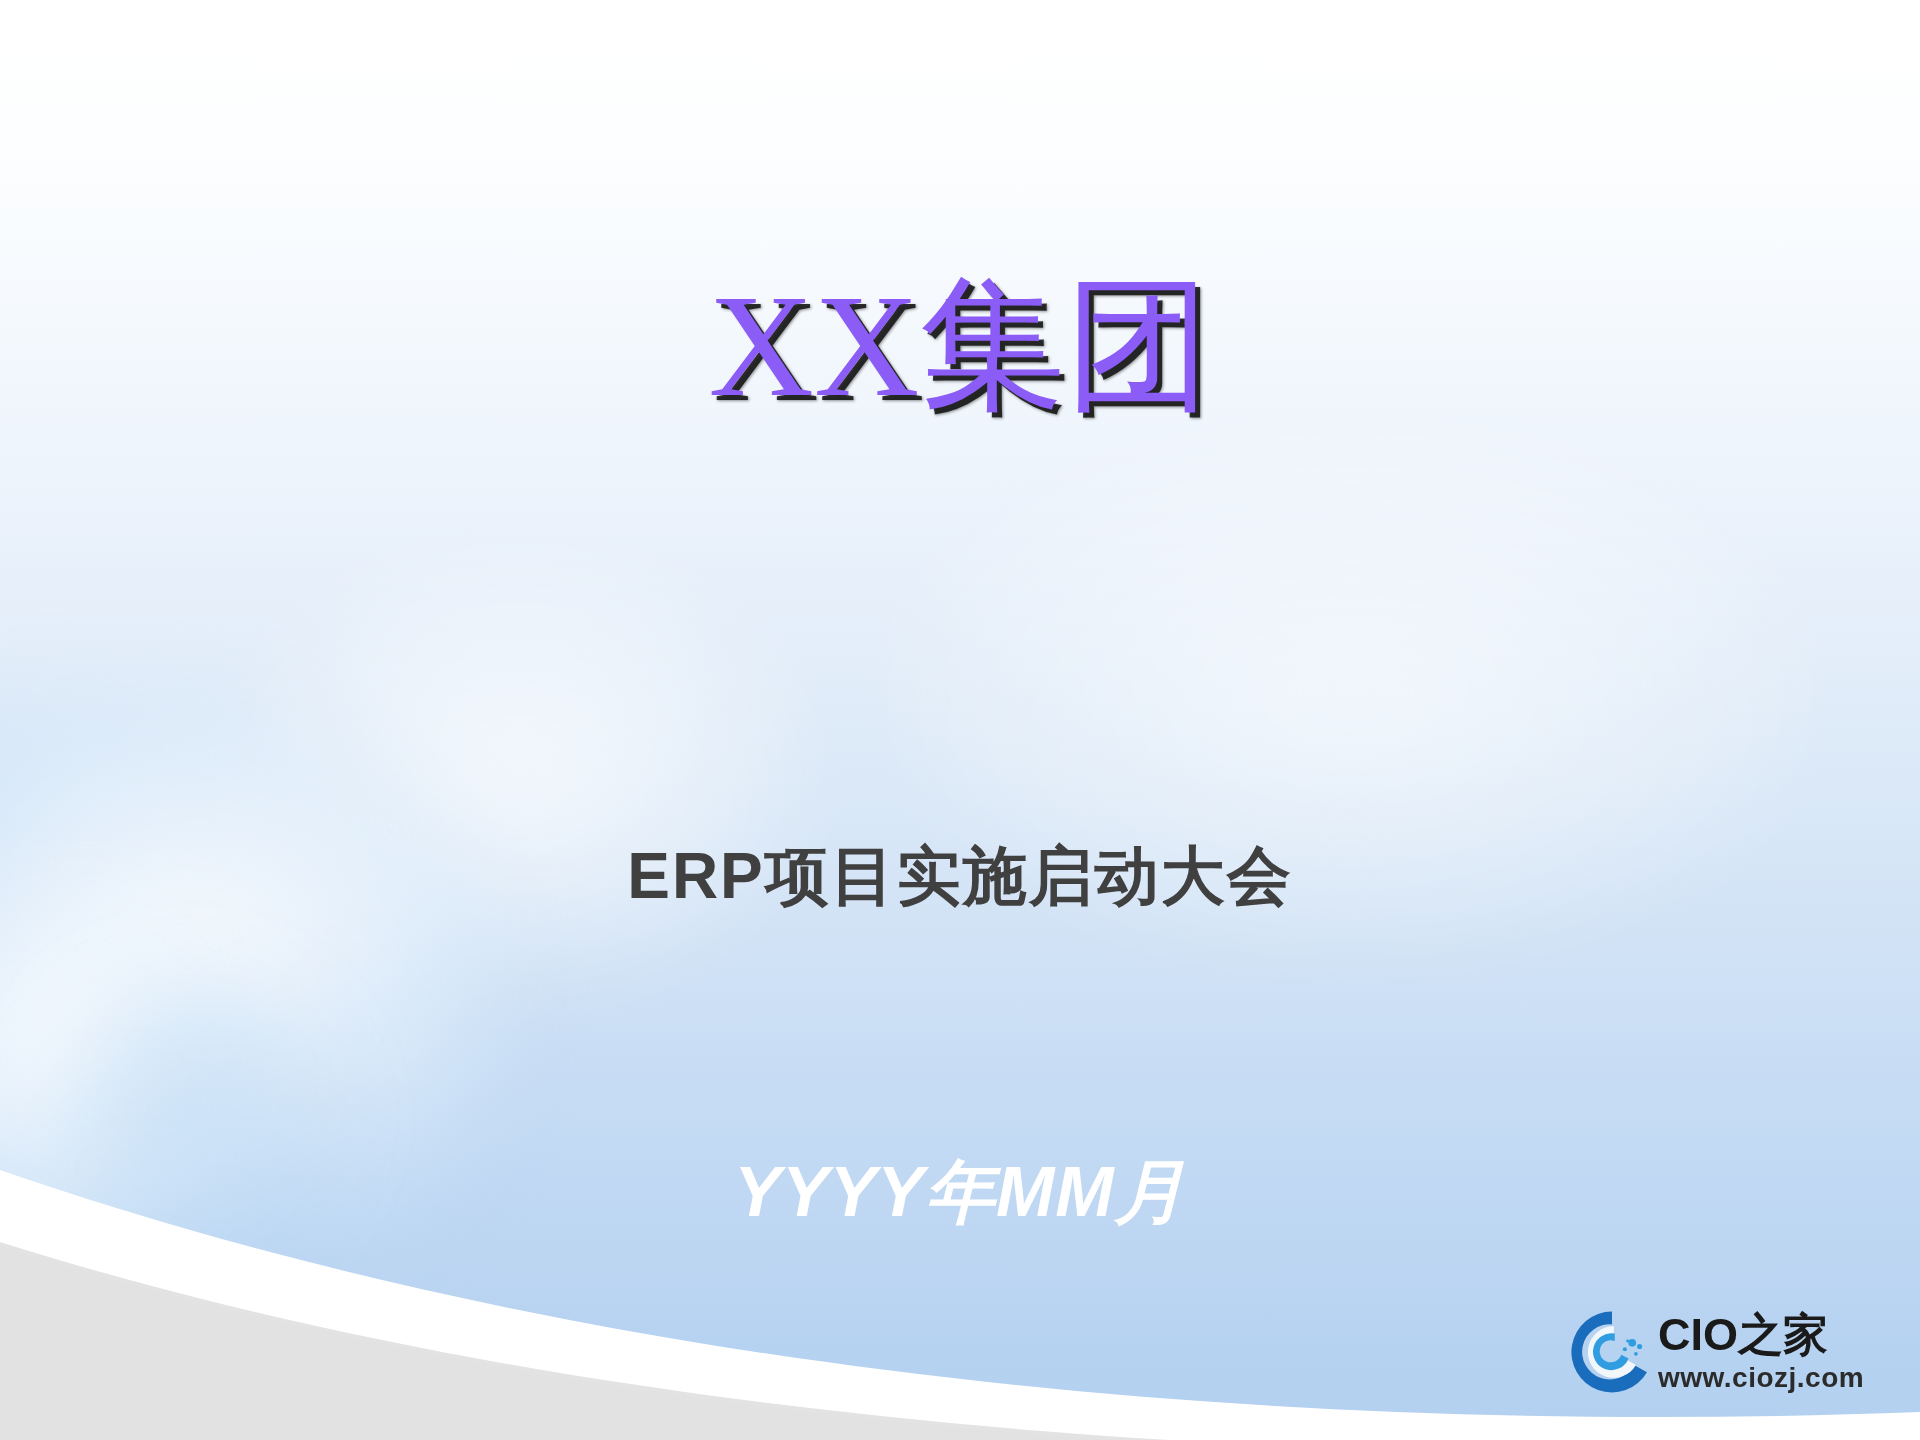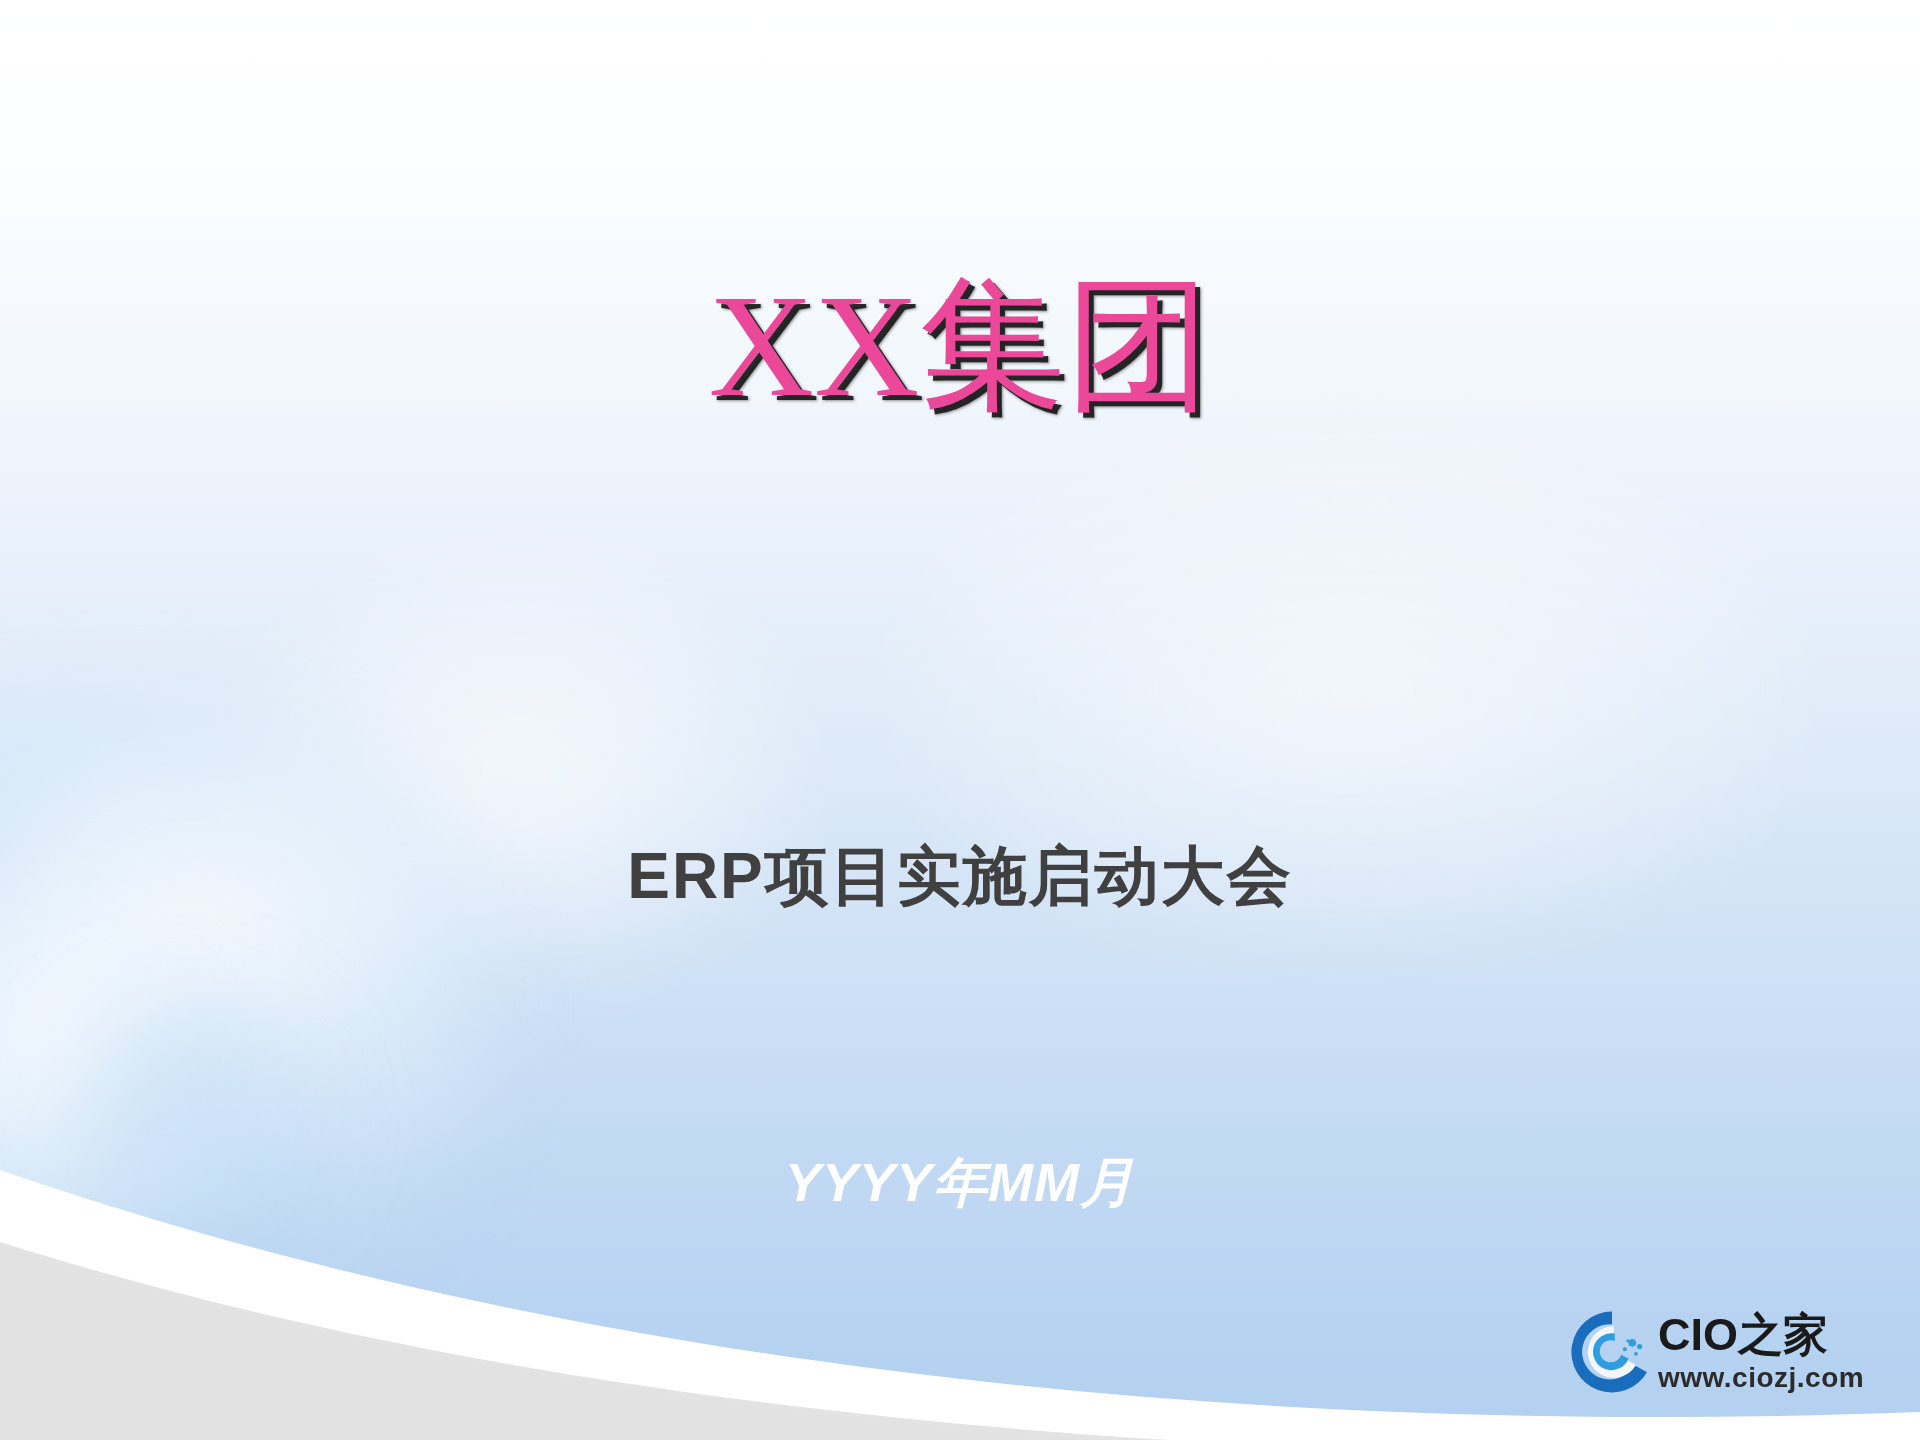--- a/index.html
+++ b/index.html
@@ -100,21 +100,21 @@
     top: 268px;
     width: 1920px;
     text-align: center;
   }
   .title {
     display: inline-block;
     font-family: "Liberation Serif", "DejaVu Serif", serif;
     font-size: 146px;
     line-height: 1.08;
     font-weight: 400;
-    color: #ec4899;
+    color: #8b5cf6;
     letter-spacing: 0px;
     text-shadow:
        5px 5px 0px rgba(20,20,20,0.88),
        6px 6px 3px rgba(20,20,20,0.45);
     white-space: nowrap;
     text-align: center;
   }
 
   .subtitle-wrap {
     position: absolute;
@@ -137,21 +137,21 @@
   .date-wrap {
     position: absolute;
     left: 0;
     top: 1150px;
     width: 1920px;
     text-align: center;
   }
   .date-line {
     display: inline-block;
     font-family: "Liberation Sans", "DejaVu Sans", sans-serif;
-    font-size: 54px;
+    font-size: 70px;
     line-height: 1.2;
     font-weight: bold;
     font-style: italic;
     color: #ffffff;
     letter-spacing: 1px;
     white-space: nowrap;
   }
 
   
   .logo {

